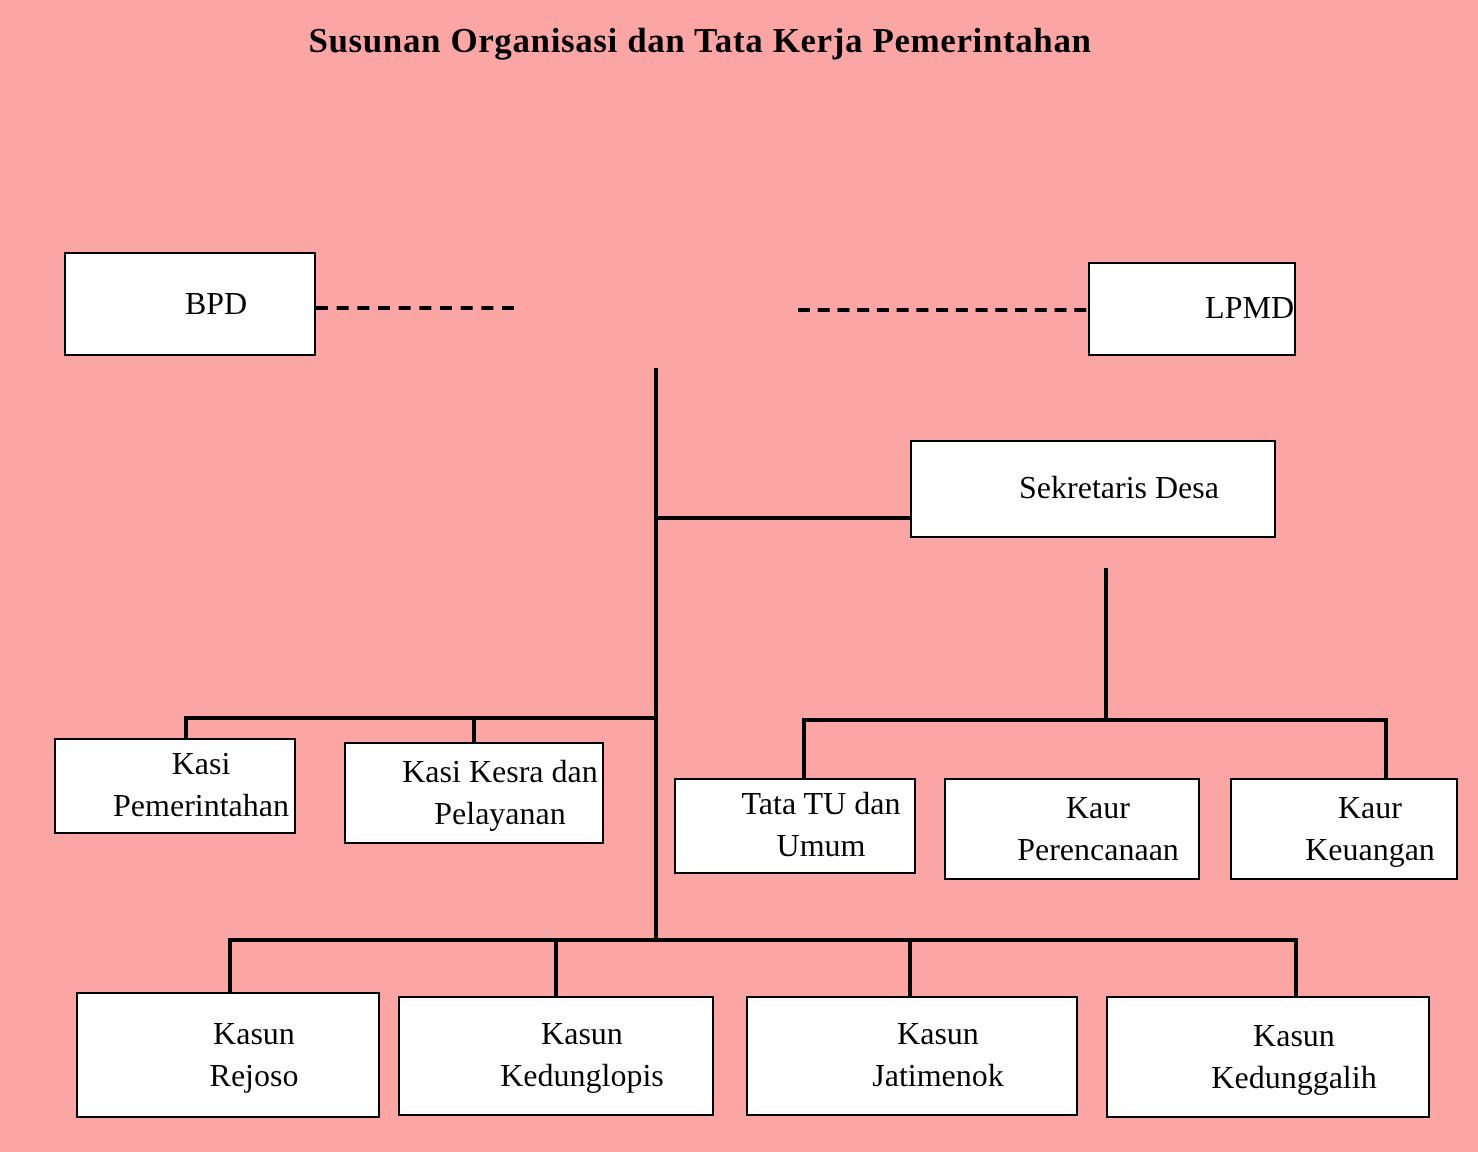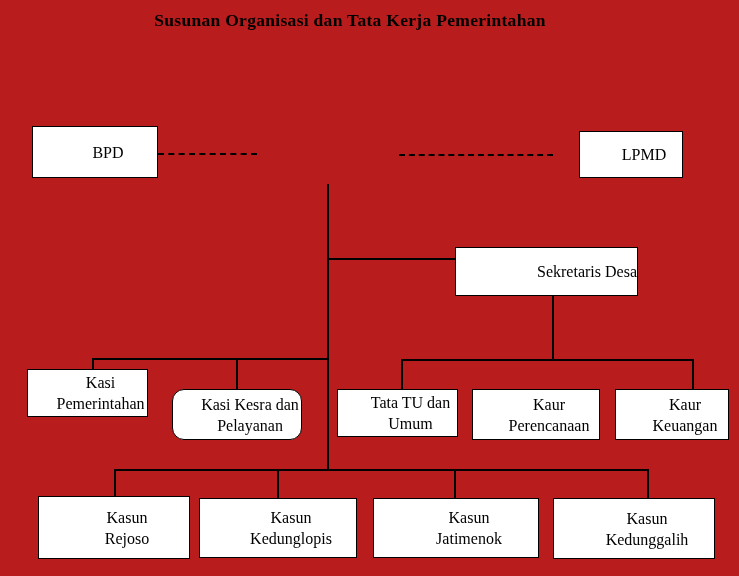--- a/index.html
+++ b/index.html
@@ -4,21 +4,21 @@
 <style>
   html, body {
     margin: 0;
     padding: 0;
     background: #ffffff;
   }
   #canvas {
     position: relative;
     width: 739px;
     height: 576px;
-    background: #b91c1c;
+    background: #fca5a5;
     font-family: "Liberation Serif", serif;
     color: #000000;
     overflow: hidden;
     text-decoration: underline;
   }
   .title {
     position: absolute;
     left: 0;
     top: 6px;
     width: 700px;
@@ -85,33 +85,33 @@
 
   <div class="hline" style="left:114px; top:469px; width:535px;"></div>
   <div class="vline" style="left:114px; top:469px; height:27px;"></div>
   <div class="vline" style="left:277px; top:469px; height:29px;"></div>
   <div class="vline" style="left:454px; top:469px; height:29px;"></div>
   <div class="vline" style="left:647px; top:469px; height:29px;"></div>
 
   <div class="org-box" style="left:32px; top:126px; width:126px; height:52px;">
     <span class="box-label">BPD</span>
   </div>
-  <div class="org-box" style="left:579px; top:131px; width:104px; height:47px;">
+  <div class="org-box" style="left:544px; top:131px; width:104px; height:47px;justify-content:flex-end;">
     <span class="box-label">LPMD</span>
   </div>
 
-  <div class="org-box" style="left:455px; top:247px; width:183px; height:49px;justify-content:flex-end;">
+  <div class="org-box" style="left:455px; top:220px; width:183px; height:49px;">
     <span class="box-label">Sekretaris Desa</span>
   </div>
 
   <div class="org-box" style="left:27px; top:369px; width:121px; height:48px;">
     <span class="box-label">Kasi
 Pemerintahan</span>
   </div>
-  <div class="org-box" style="left:172px; top:389px; width:130px; height:51px;border-radius:12px;">
+  <div class="org-box" style="left:172px; top:371px; width:130px; height:51px;">
     <span class="box-label">Kasi Kesra dan
 Pelayanan</span>
   </div>
   <div class="org-box" style="left:337px; top:389px; width:121px; height:48px;">
     <span class="box-label">Tata TU dan
 Umum</span>
   </div>
   <div class="org-box" style="left:472px; top:389px; width:128px; height:51px;">
     <span class="box-label">Kaur
 Perencanaan</span>

